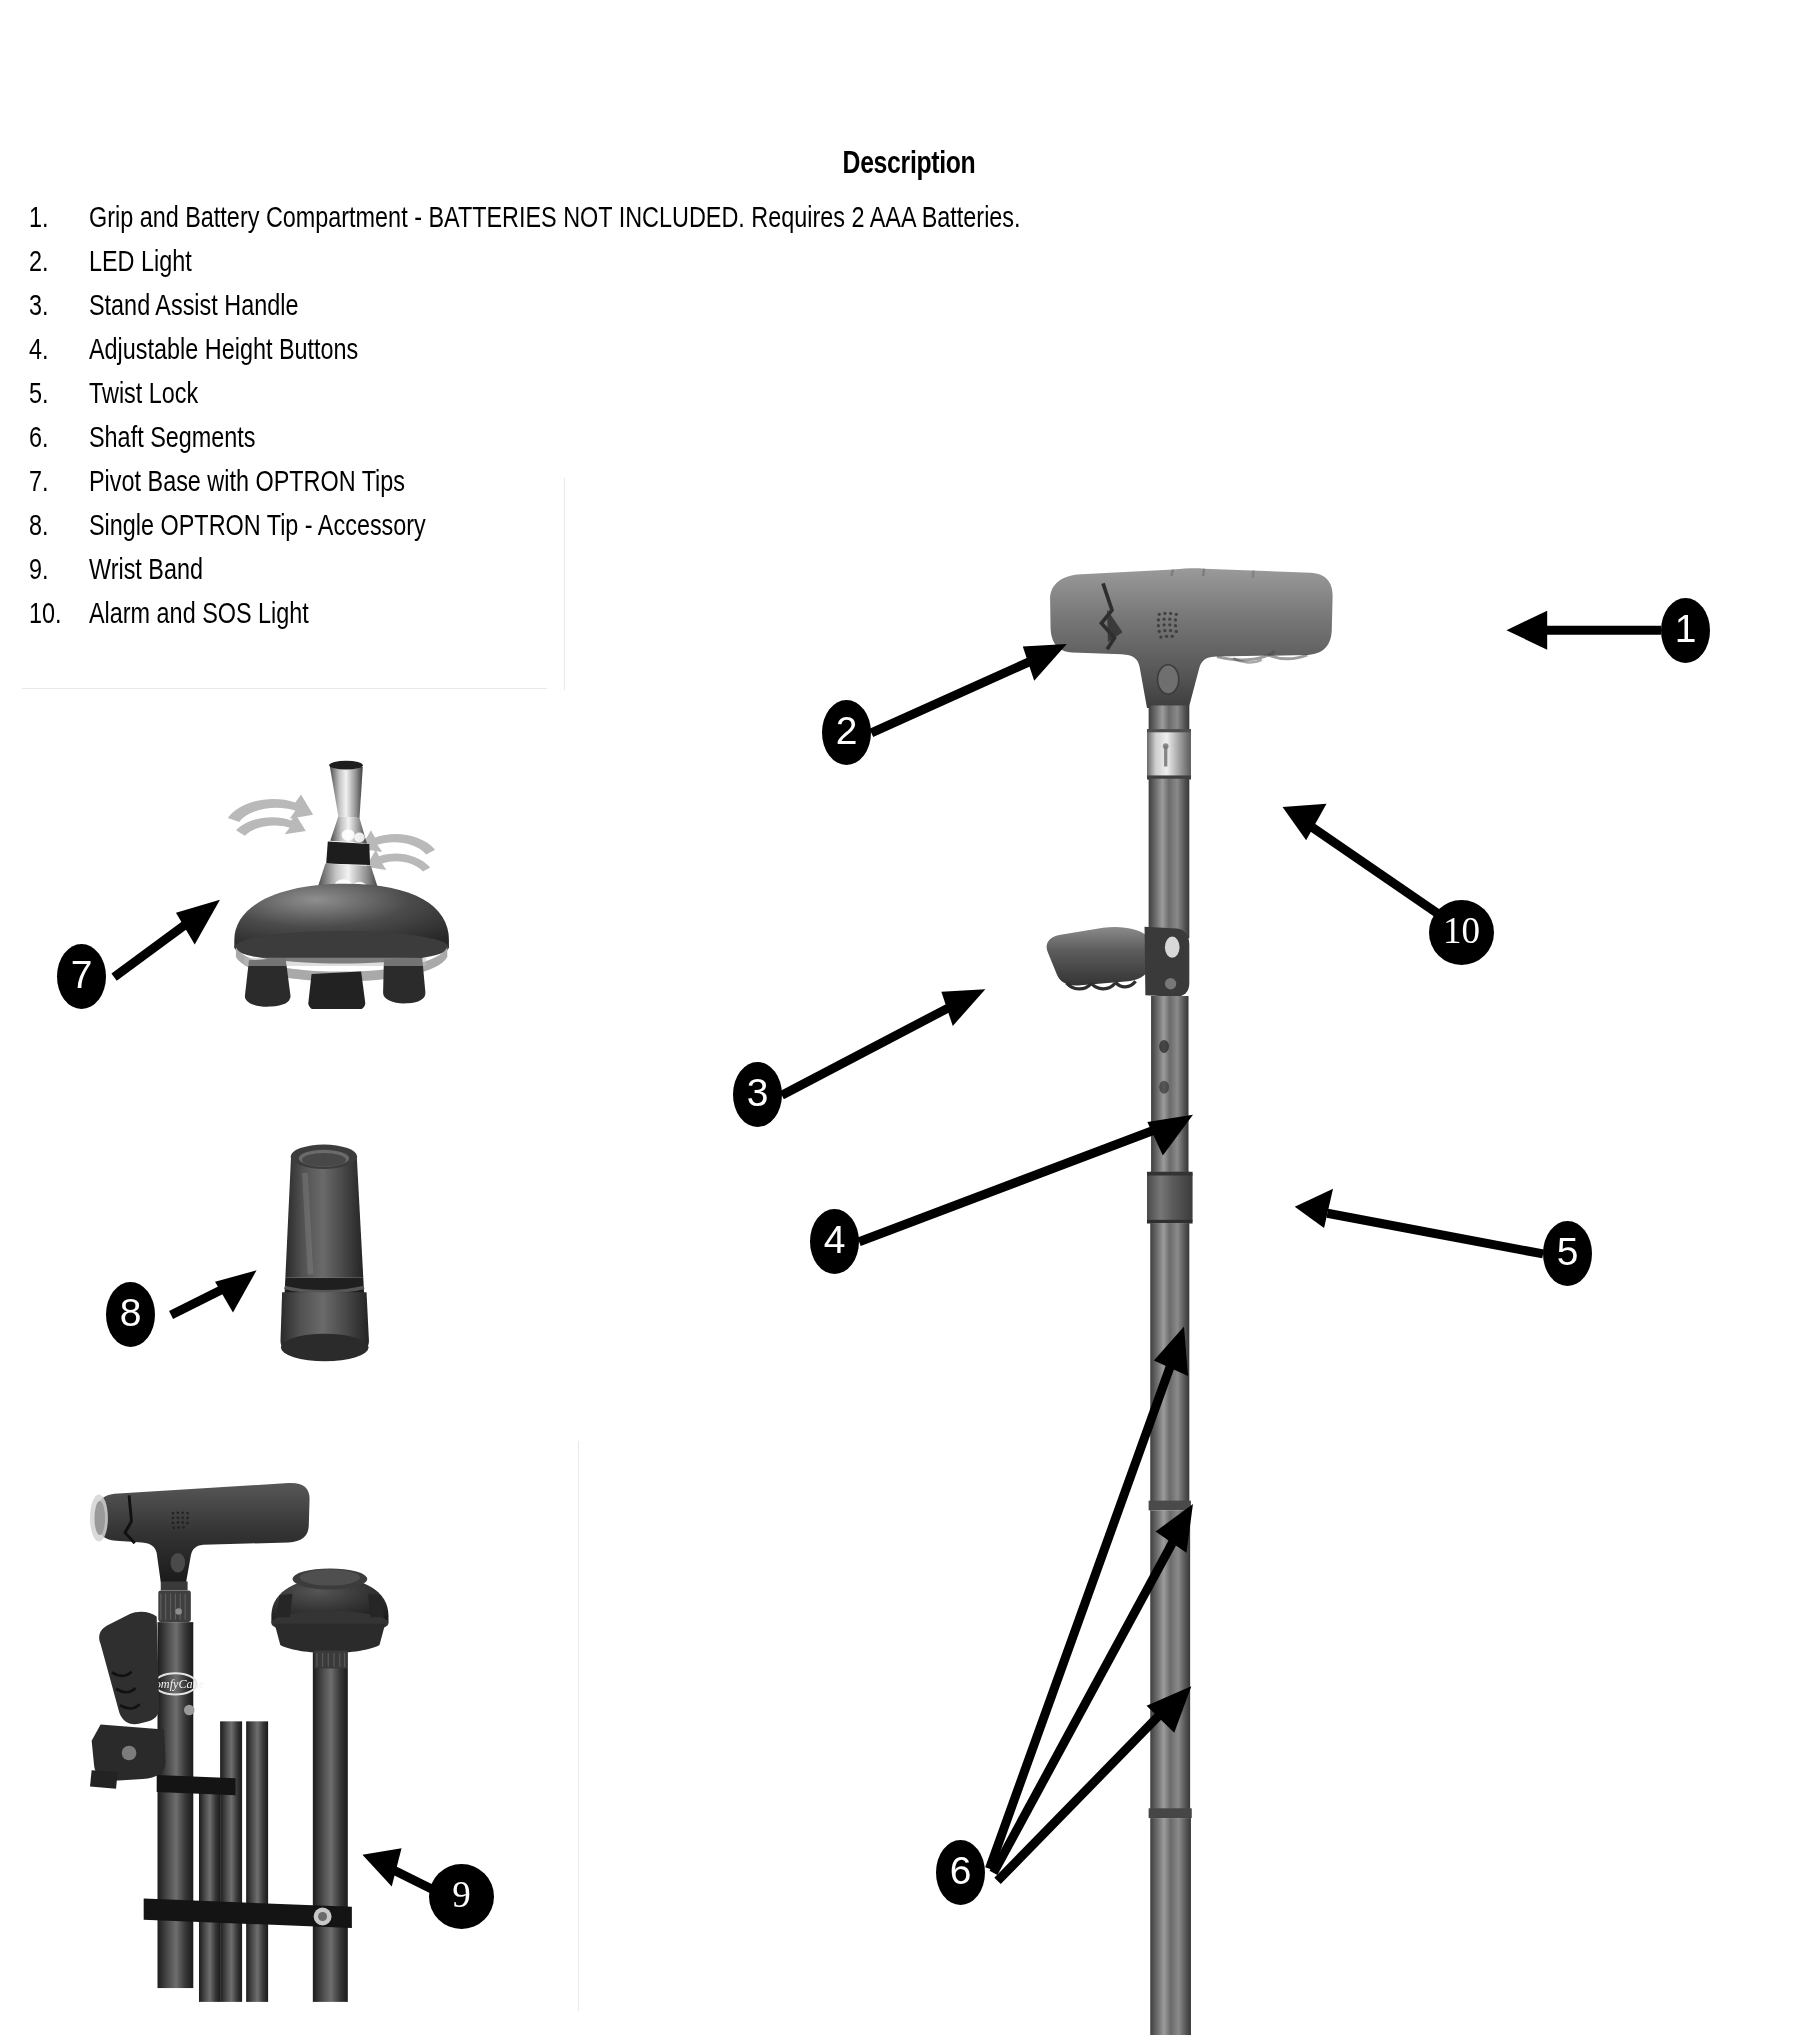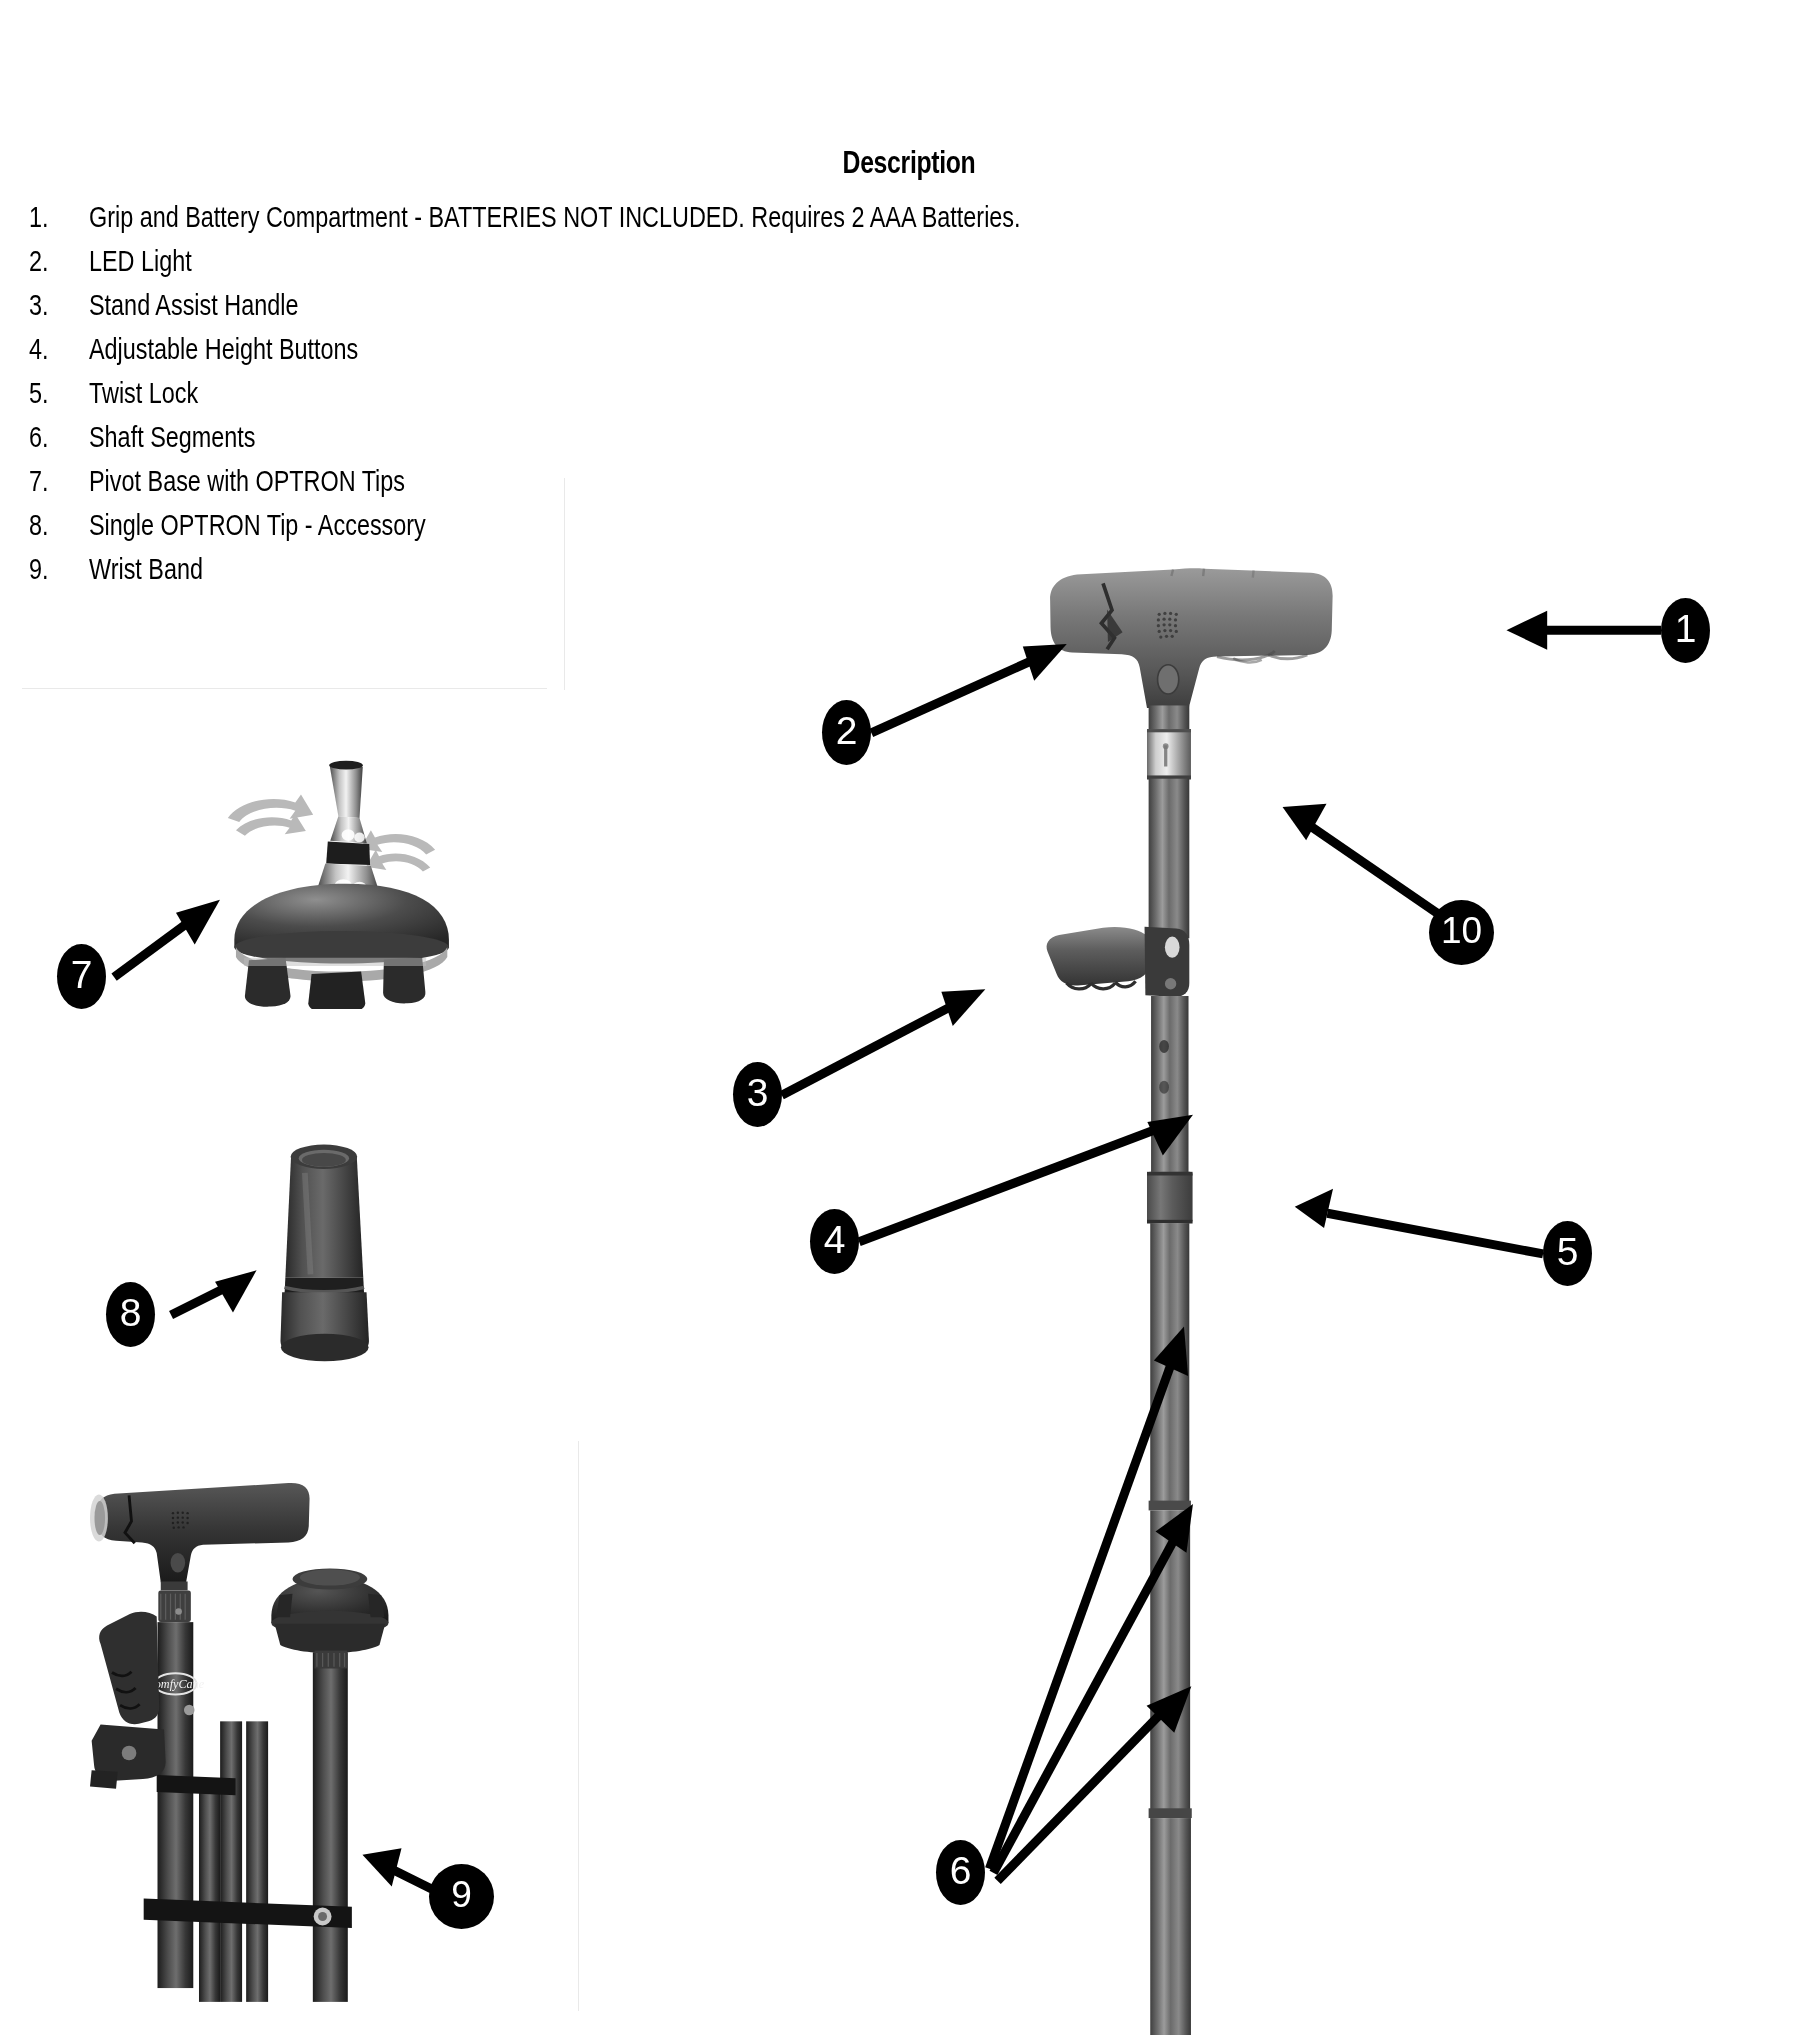--- a/index.html
+++ b/index.html
@@ -66,21 +66,21 @@
     align-items:center;
     justify-content:center;
     font-size:39px;
     font-weight:400;
     line-height:1;
     border-radius:50%;
     z-index:40;
     user-select:none;
   }
   .callout.ell{ width:49px; height:65px; }
-  .callout.circ{ width:65px; height:65px; font-size:37px; }
+  .callout.circ{ width:65px; height:65px; font-size:37px;font-family:Liberation Serif, serif; }
   .callout span{ display:block; transform:translateY(-1.6px); }
 
   
   #arrows{
     position:absolute;
     left:0; top:0;
     width:1818px; height:2571px;
     z-index:30;
     pointer-events:none;
   }
@@ -137,20 +137,24 @@
       <span class="num">7.</span>
       <span class="lbl">Pivot Base with OPTRON Tips</span>
     </div>
     <div class="desc-row">
       <span class="num">8.</span>
       <span class="lbl">Single OPTRON Tip  - Accessory</span>
     </div>
     <div class="desc-row">
       <span class="num">9.</span>
       <span class="lbl">Wrist Band</span>
+    </div>
+    <div class="desc-row">
+      <span class="num">10.</span>
+      <span class="lbl">Alarm and SOS Light</span>
     </div>
   </div>
 
   <div class="art" style="left:1042px; top:562px; width:468px; height:1966px;">
     <svg width="468" height="1966" viewBox="0 0 1150 4830" xmlns="http://www.w3.org/2000/svg">
       <defs>
         <linearGradient id="gGrip" x1="0" y1="0" x2="0" y2="1">
           <stop offset="0" stop-color="#9a9a9a"></stop>
           <stop offset="0.35" stop-color="#777777"></stop>
           <stop offset="0.75" stop-color="#565656"></stop>

